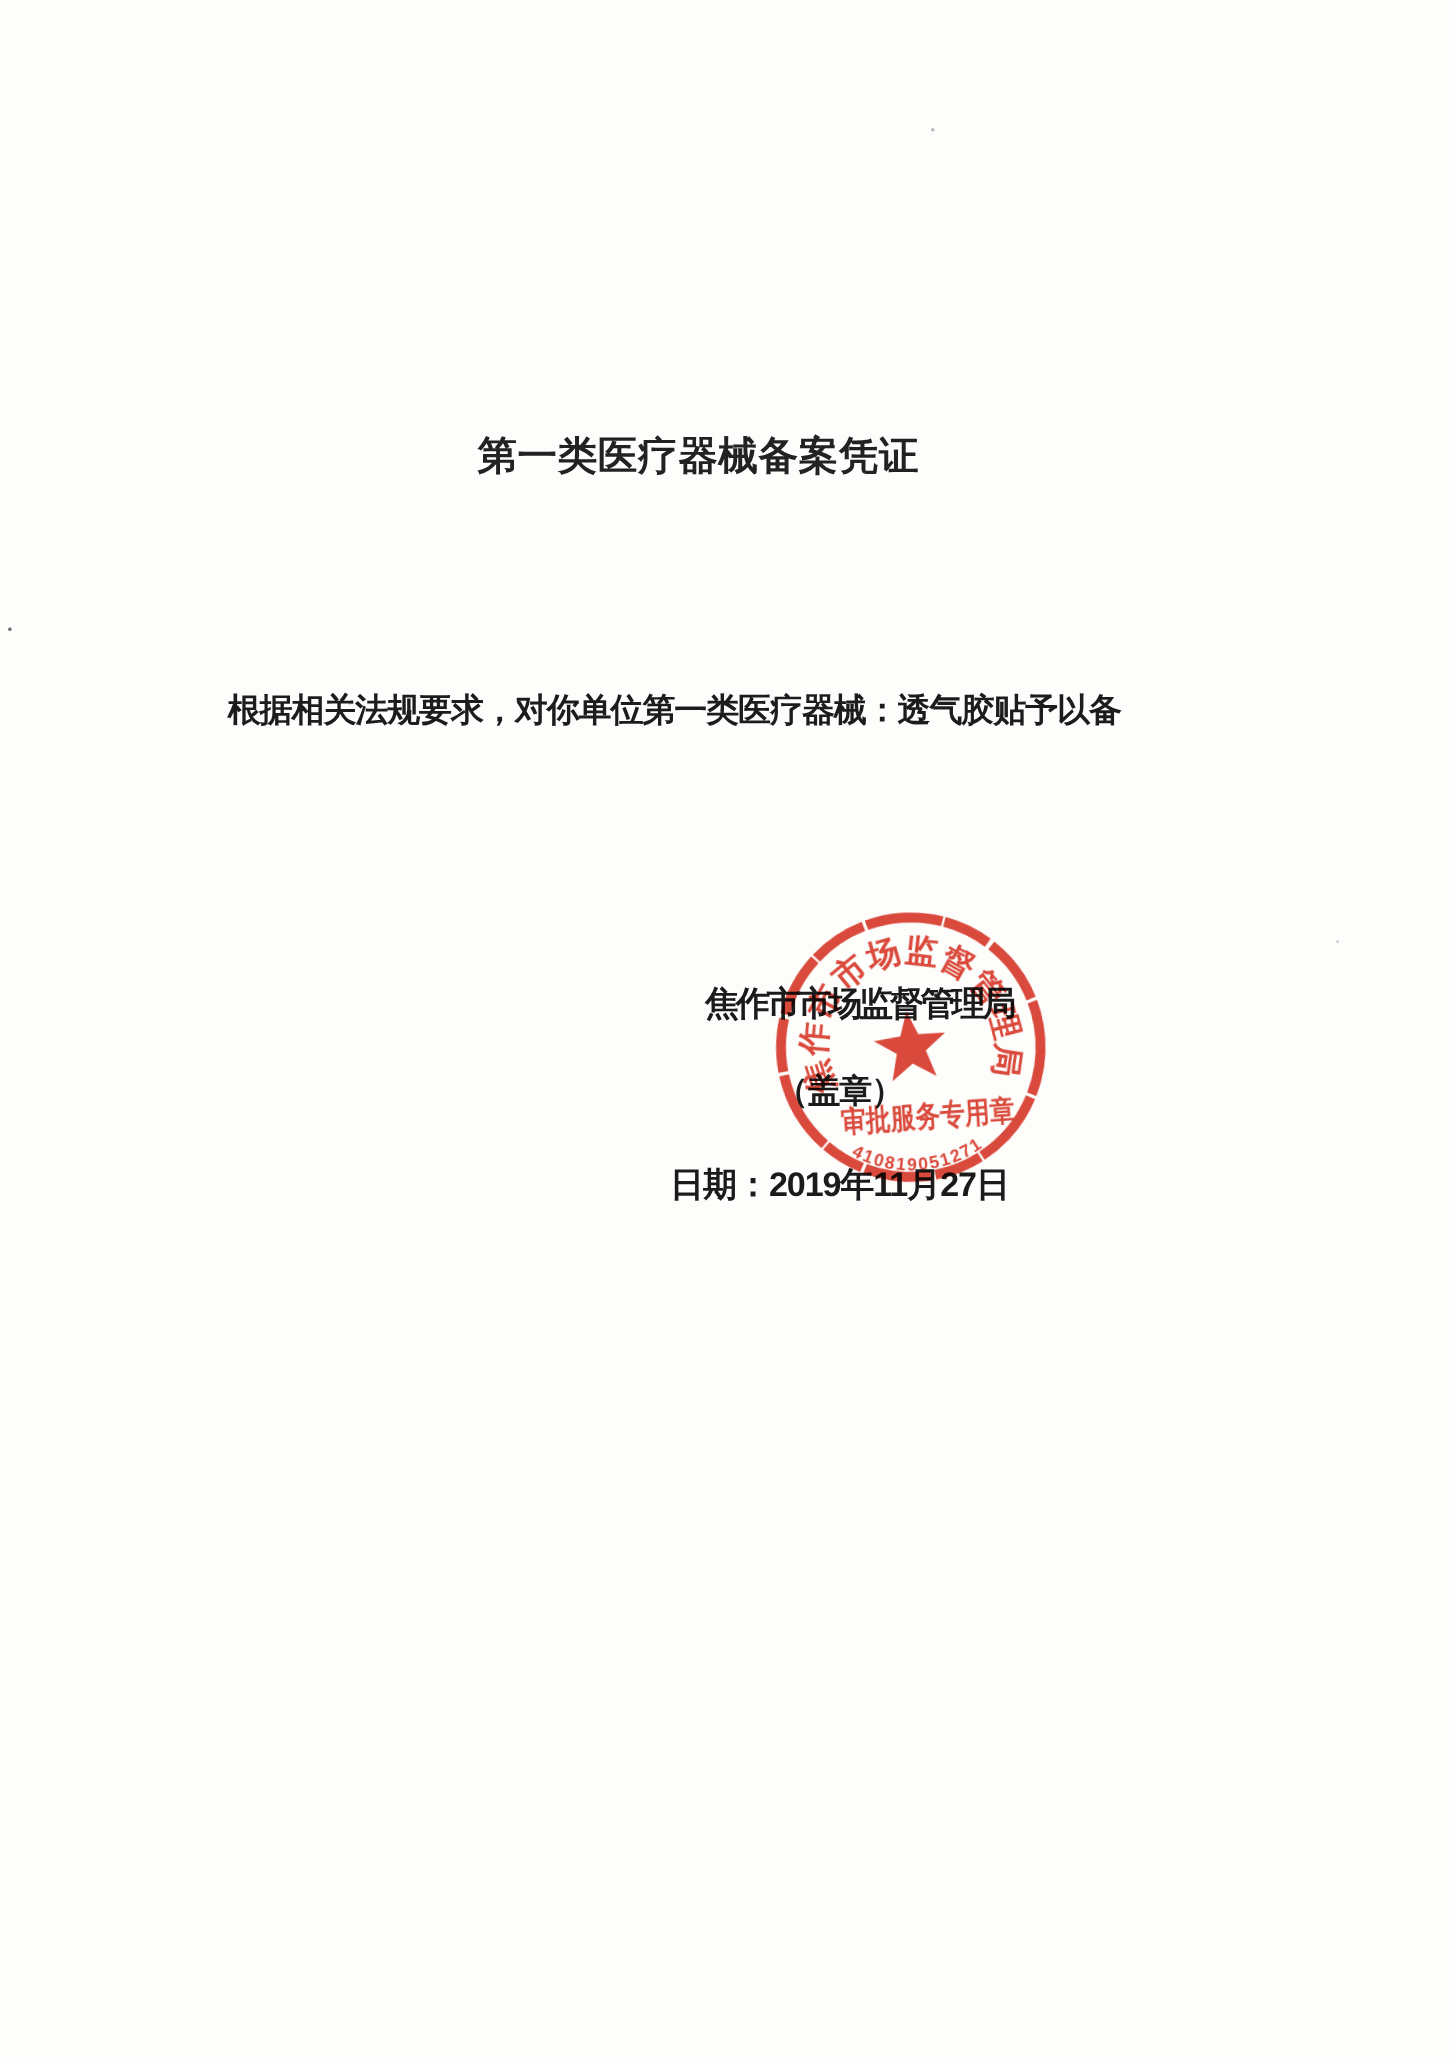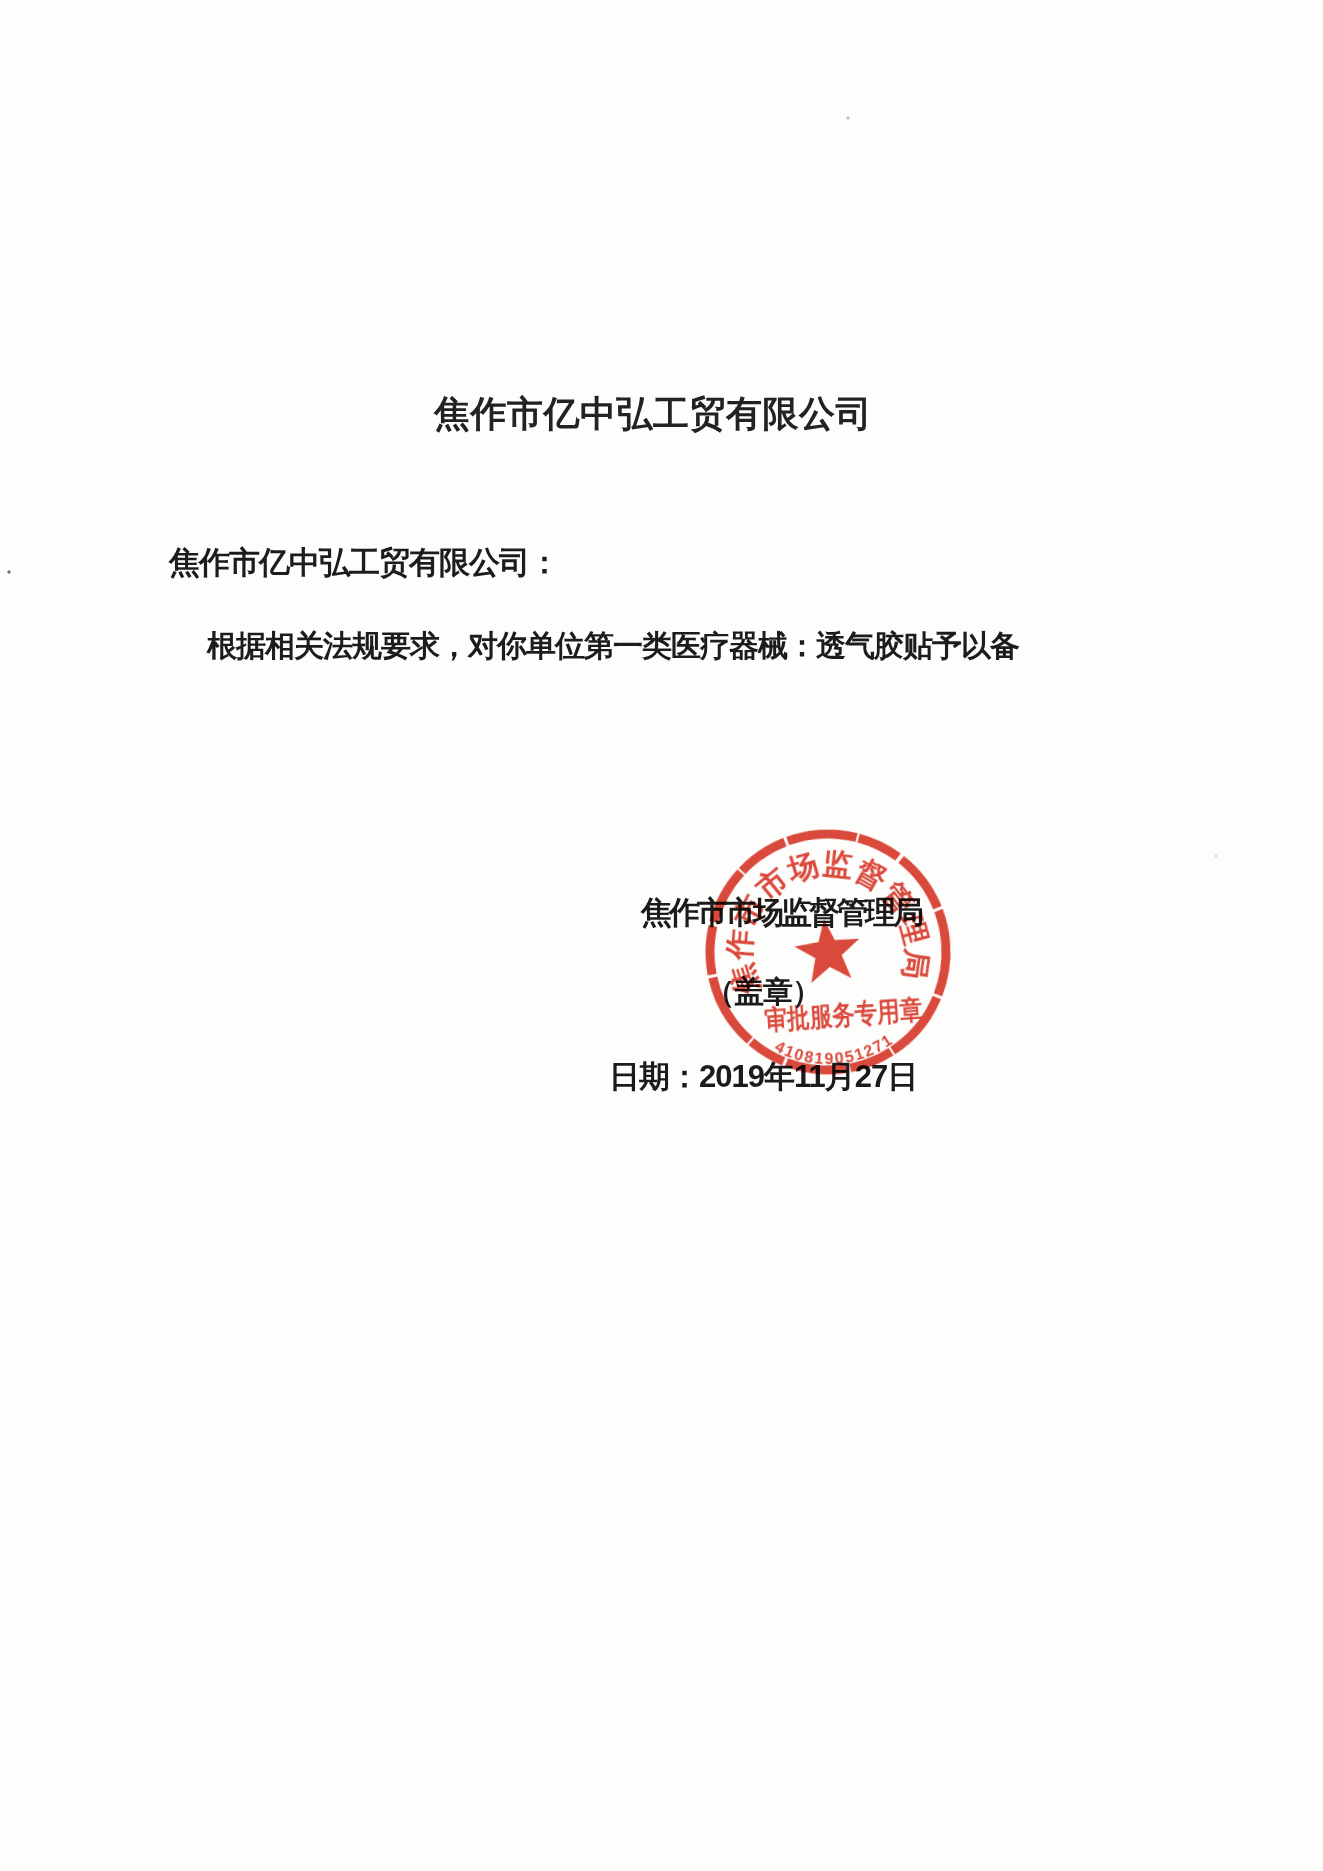--- a/index.html
+++ b/index.html
@@ -60,23 +60,22 @@
   .stamp text, .stamp textPath{
     font-family:"Liberation Sans", sans-serif;
     font-weight:bold;
   }
 </style>
 </head>
 <body>
 
 <div class="page">
 
-  <div class="doc-title">焦作市亿中弘工贸有限公司</div>
+  <div class="doc-title">第一类医疗器械备案凭证</div>
 
-  <div class="recipient">焦作市亿中弘工贸有限公司：</div>
 
   <div class="body-text">
     <div class="body-line indent">根据相关法规要求，对你单位第一类医疗器械：透气胶贴予以备</div>
   </div>
 
   <div class="issuer">焦作市市场监督管理局</div>
 
   <div class="seal-note">（盖章）</div>
 
   <div class="date-line">日期：2019年11月27日</div>

